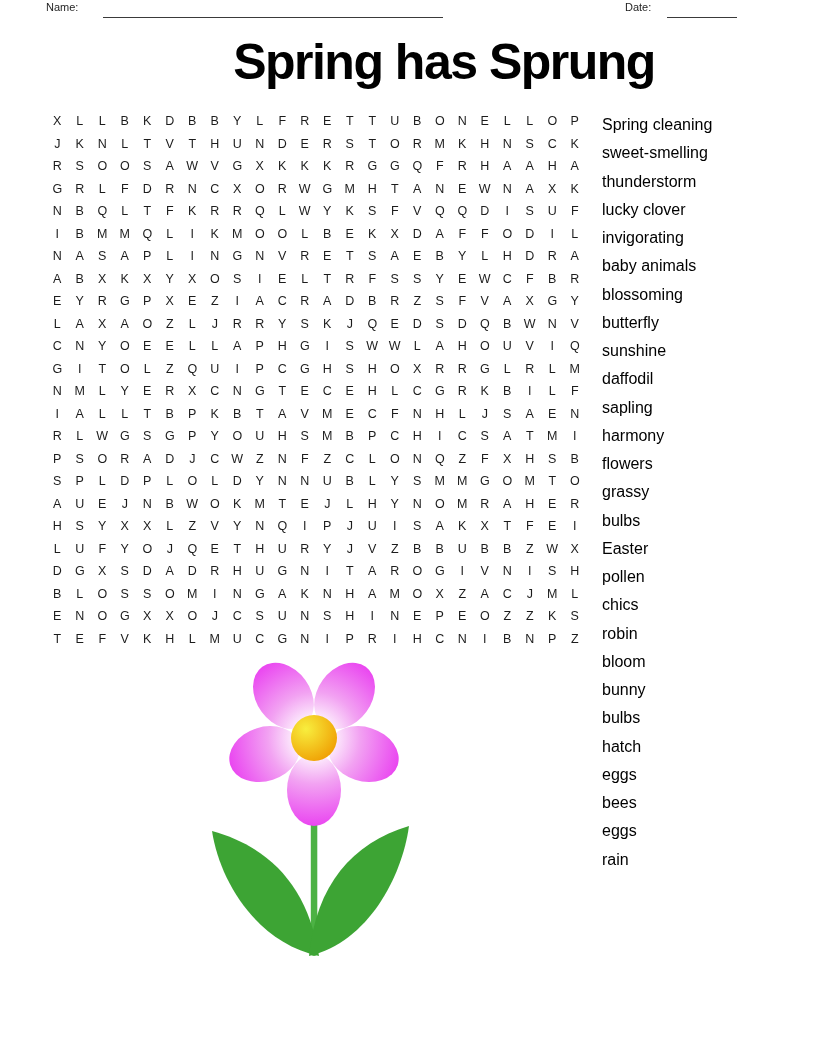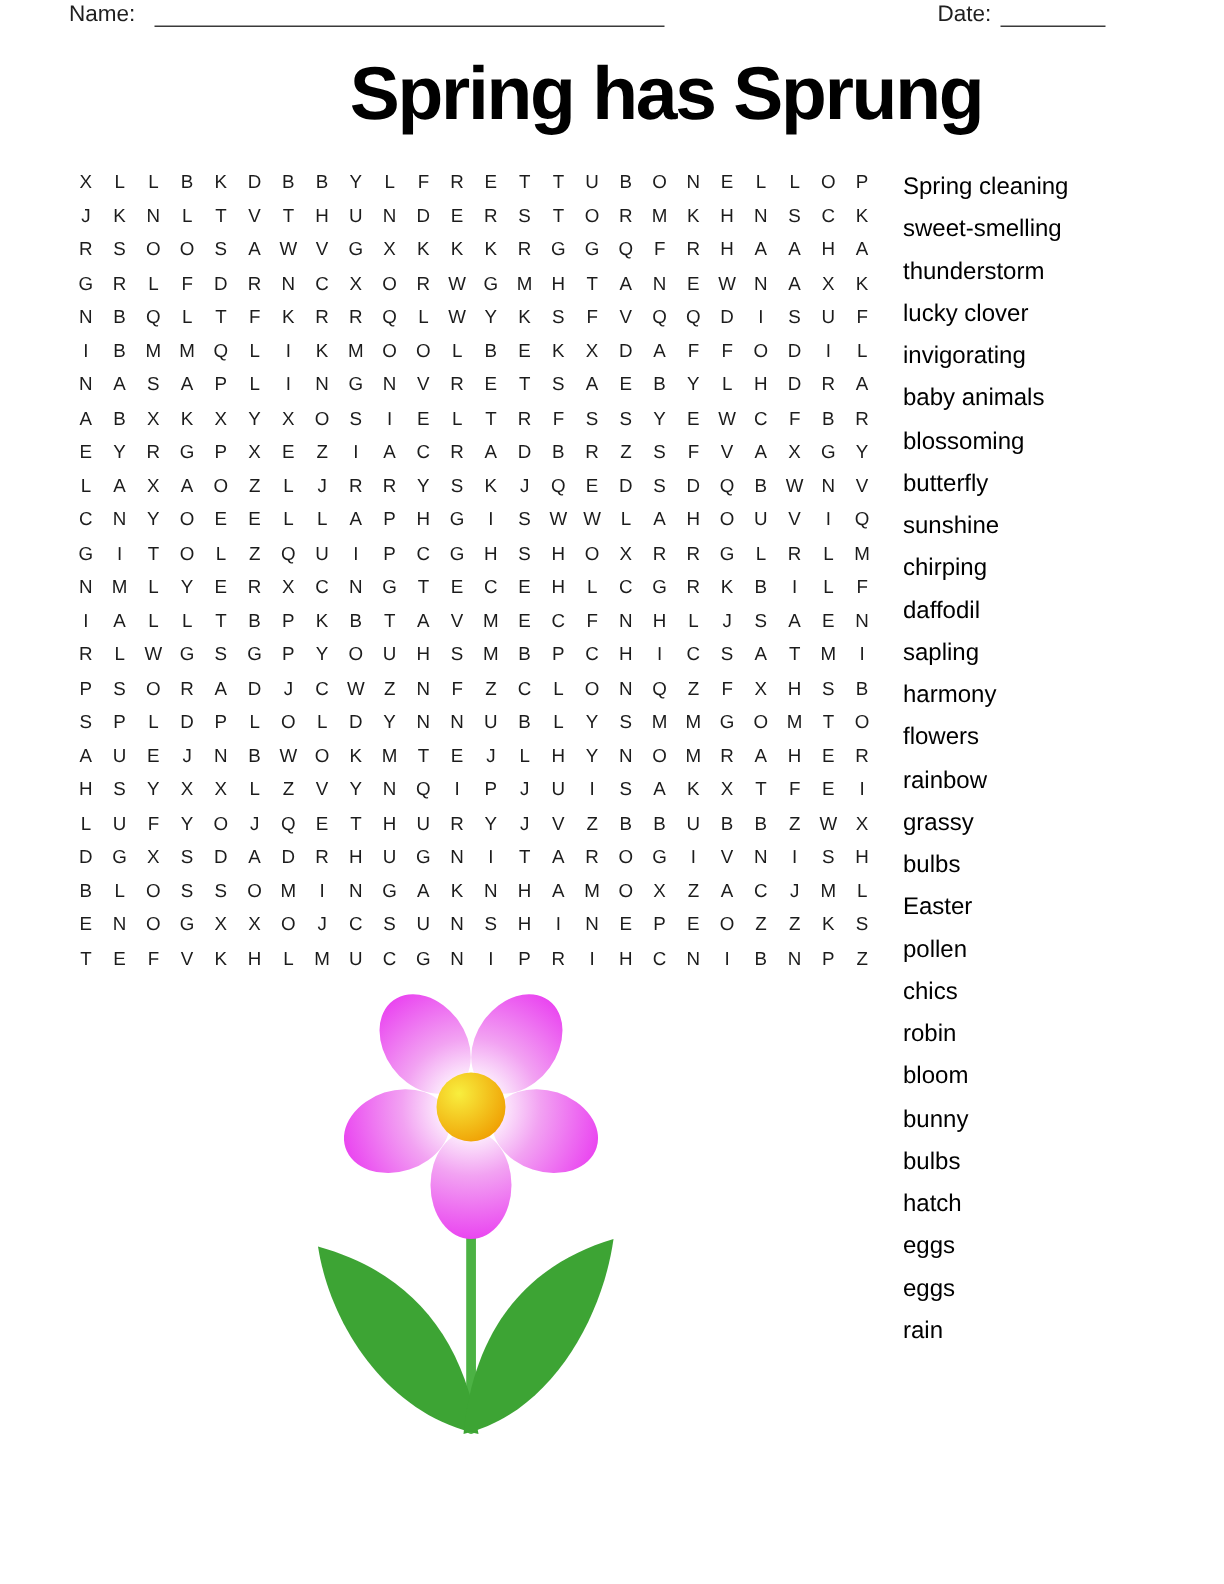--- a/index.html
+++ b/index.html
@@ -5,21 +5,21 @@
   html, body { margin: 0; padding: 0; }
   body {
     width: 816px; height: 1056px;
     background: #ffffff;
     position: relative;
     overflow: hidden;
     font-family: "Liberation Sans", sans-serif;
     color: #1a1a1a;
   }
   
-  .hdr-label { position: absolute; font-size: 15px; color: #1f1f1f; top: 1px; }
+  .hdr-label { position: absolute; font-size: 11px; color: #1f1f1f; top: 1px; }
   .name-label { left: 46px; }
   .date-label { left: 625px; }
   .write-line { position: absolute; top: 0; height: 17px; border-bottom: 1.5px solid #3a3a3a; }
   .name-line { left: 103px; width: 340px; }
   .date-line { left: 667px; width: 70px; }
   
   .title {
     position: absolute; top: 36px; left: 0; width: 816px;
     text-align: center;
     font-size: 50px; line-height: 52px;
@@ -638,37 +638,36 @@
 <div class="words">
     <div class="word">Spring cleaning</div>
     <div class="word">sweet-smelling</div>
     <div class="word">thunderstorm</div>
     <div class="word">lucky clover</div>
     <div class="word">invigorating</div>
     <div class="word">baby animals</div>
     <div class="word">blossoming</div>
     <div class="word">butterfly</div>
     <div class="word">sunshine</div>
-    <div class="word">chirping</div>
     <div class="word">daffodil</div>
     <div class="word">sapling</div>
     <div class="word">harmony</div>
     <div class="word">flowers</div>
-    <div class="word">rainbow</div>
     <div class="word">grassy</div>
     <div class="word">bulbs</div>
     <div class="word">Easter</div>
     <div class="word">pollen</div>
     <div class="word">chics</div>
     <div class="word">robin</div>
     <div class="word">bloom</div>
     <div class="word">bunny</div>
     <div class="word">bulbs</div>
     <div class="word">hatch</div>
     <div class="word">eggs</div>
+    <div class="word">bees</div>
     <div class="word">eggs</div>
     <div class="word">rain</div>
   </div>
 
 <svg class="flower" width="240" height="310" viewBox="0 0 240 310" xmlns="http://www.w3.org/2000/svg">
   <defs>
     <radialGradient id="petalGrad" gradientUnits="userSpaceOnUse" cx="114" cy="83" r="92">
       <stop offset="0.15" stop-color="#ffffff"></stop>
       <stop offset="0.5" stop-color="#f2a2f2"></stop>
       <stop offset="1" stop-color="#e93df0"></stop>

